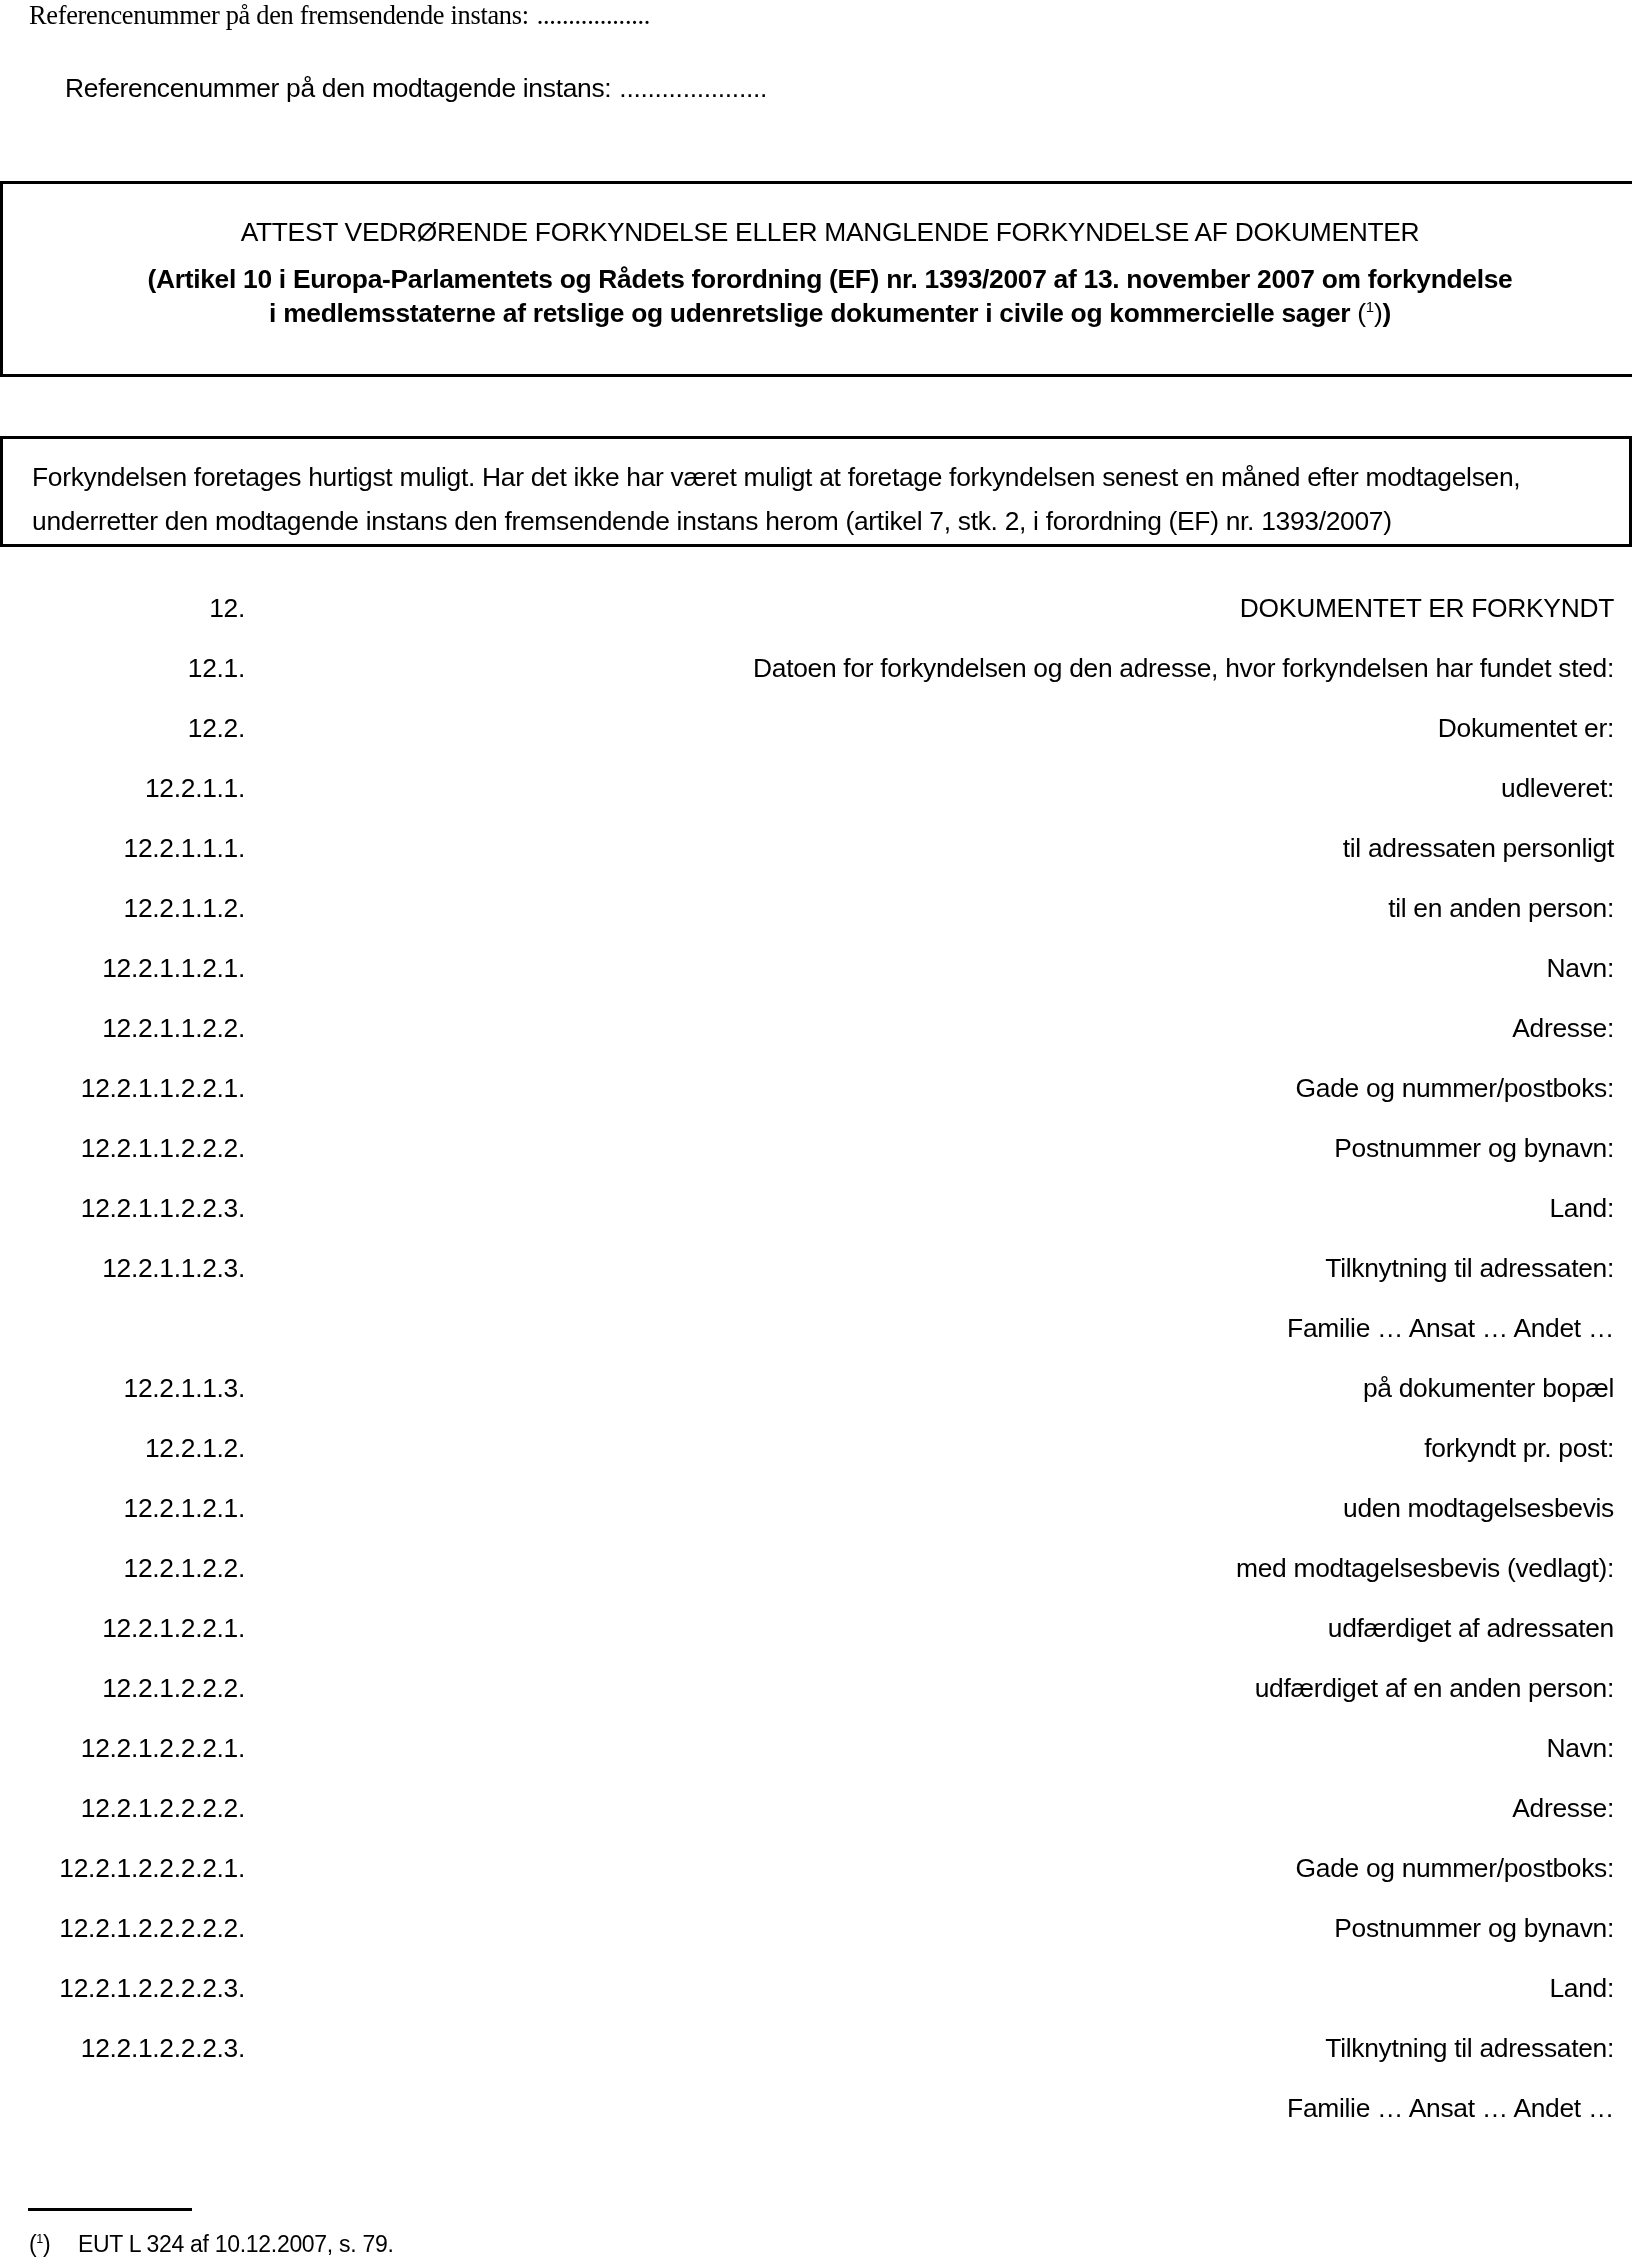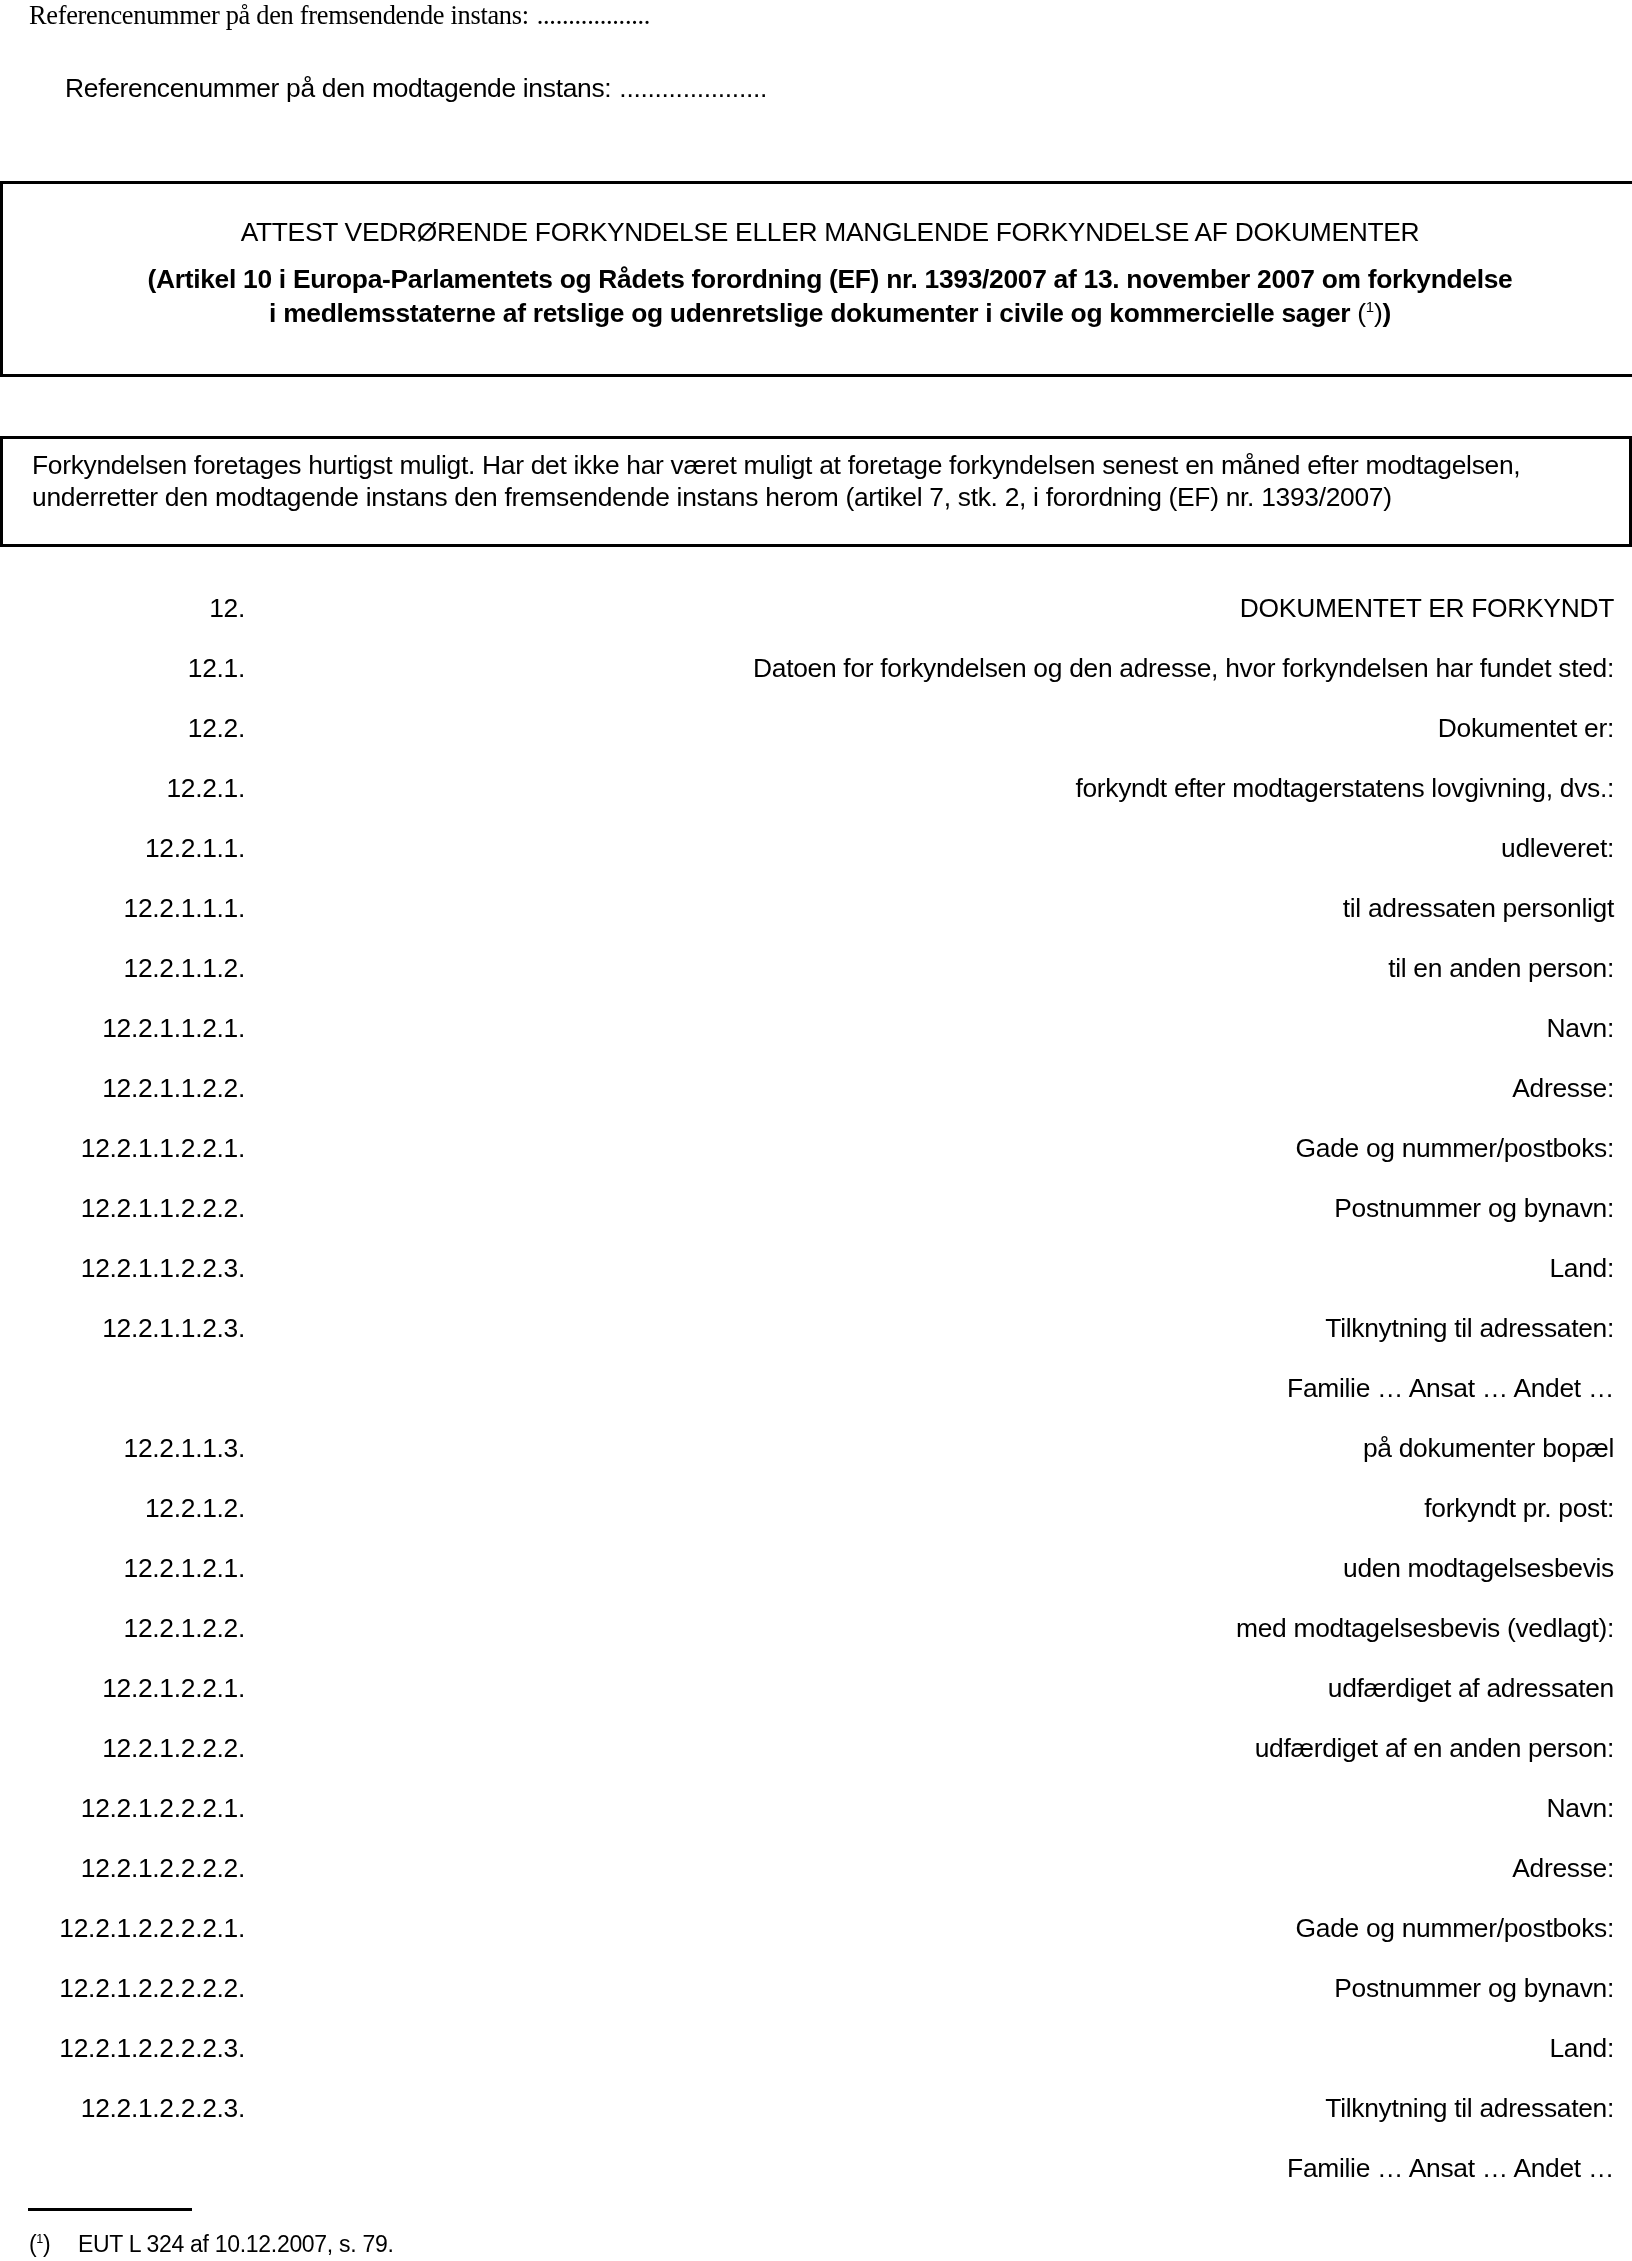--- a/index.html
+++ b/index.html
@@ -65,24 +65,24 @@
       line-height: 0;
     }
     .paren-normal { font-weight: normal; }
 
     #notice-box {
       top: 436px;
       height: 105px;
     }
     #notice-box .notice-text {
       position: absolute;
-      top: 10px;
+      top: 16px;
       left: 29px;
       right: 17px;
-      line-height: 32px;
+      line-height: 44px;
       letter-spacing: -0.3px;
     }
 
     .list {
       position: absolute;
       top: 593px;
       left: 29px;
       width: 1585px;
     }
     .row {
@@ -149,24 +149,20 @@
     </div>
   <div class="row">
       <span class="num">12.1.</span>
       <span class="txt">Datoen for forkyndelsen og den adresse, hvor forkyndelsen har fundet sted:</span>
     </div>
   <div class="row">
       <span class="num">12.2.</span>
       <span class="txt">Dokumentet er:</span>
     </div>
   <div class="row">
-      <span class="num">12.2.1.</span>
-      <span class="txt">forkyndt efter modtagerstatens lovgivning, dvs.:</span>
-    </div>
-  <div class="row">
       <span class="num">12.2.1.1.</span>
       <span class="txt">udleveret:</span>
     </div>
   <div class="row">
       <span class="num">12.2.1.1.1.</span>
       <span class="txt">til adressaten personligt</span>
     </div>
   <div class="row">
       <span class="num">12.2.1.1.2.</span>
       <span class="txt">til en anden person:</span>

